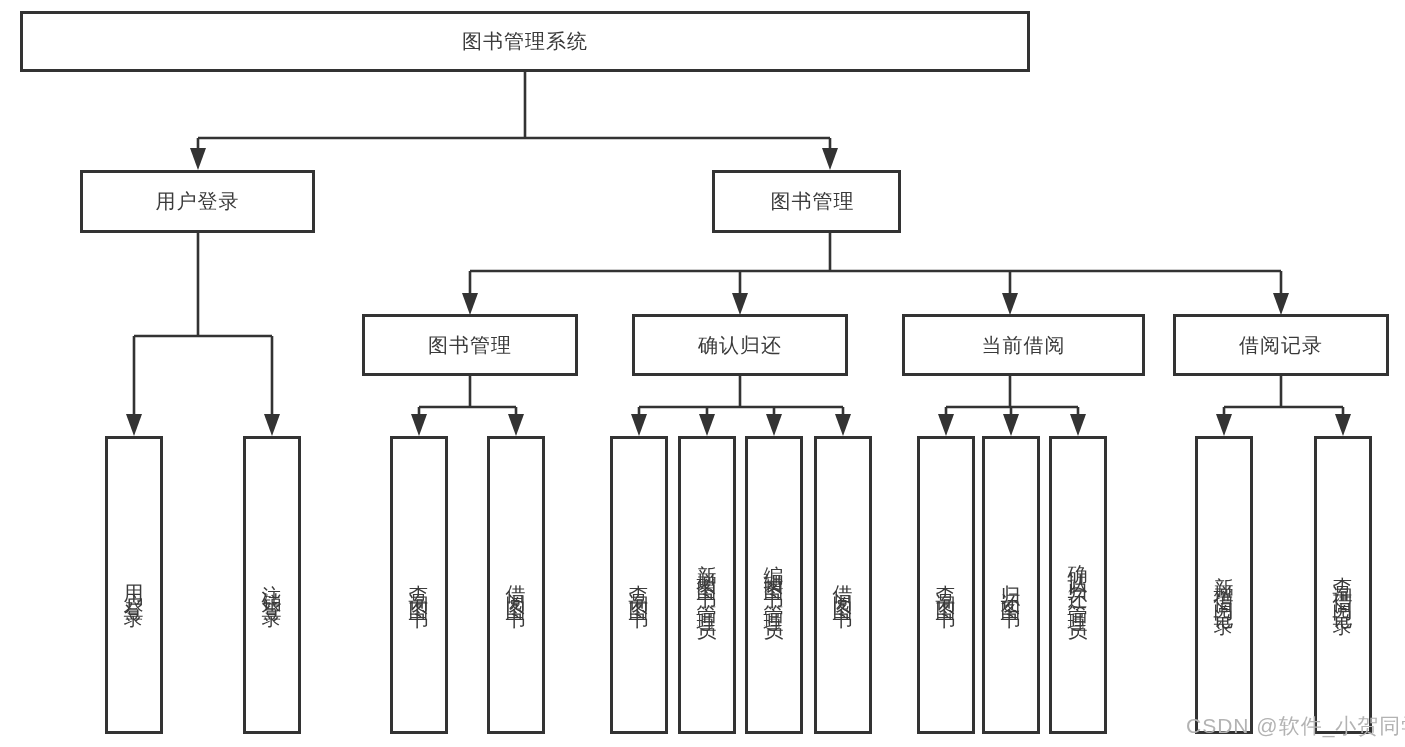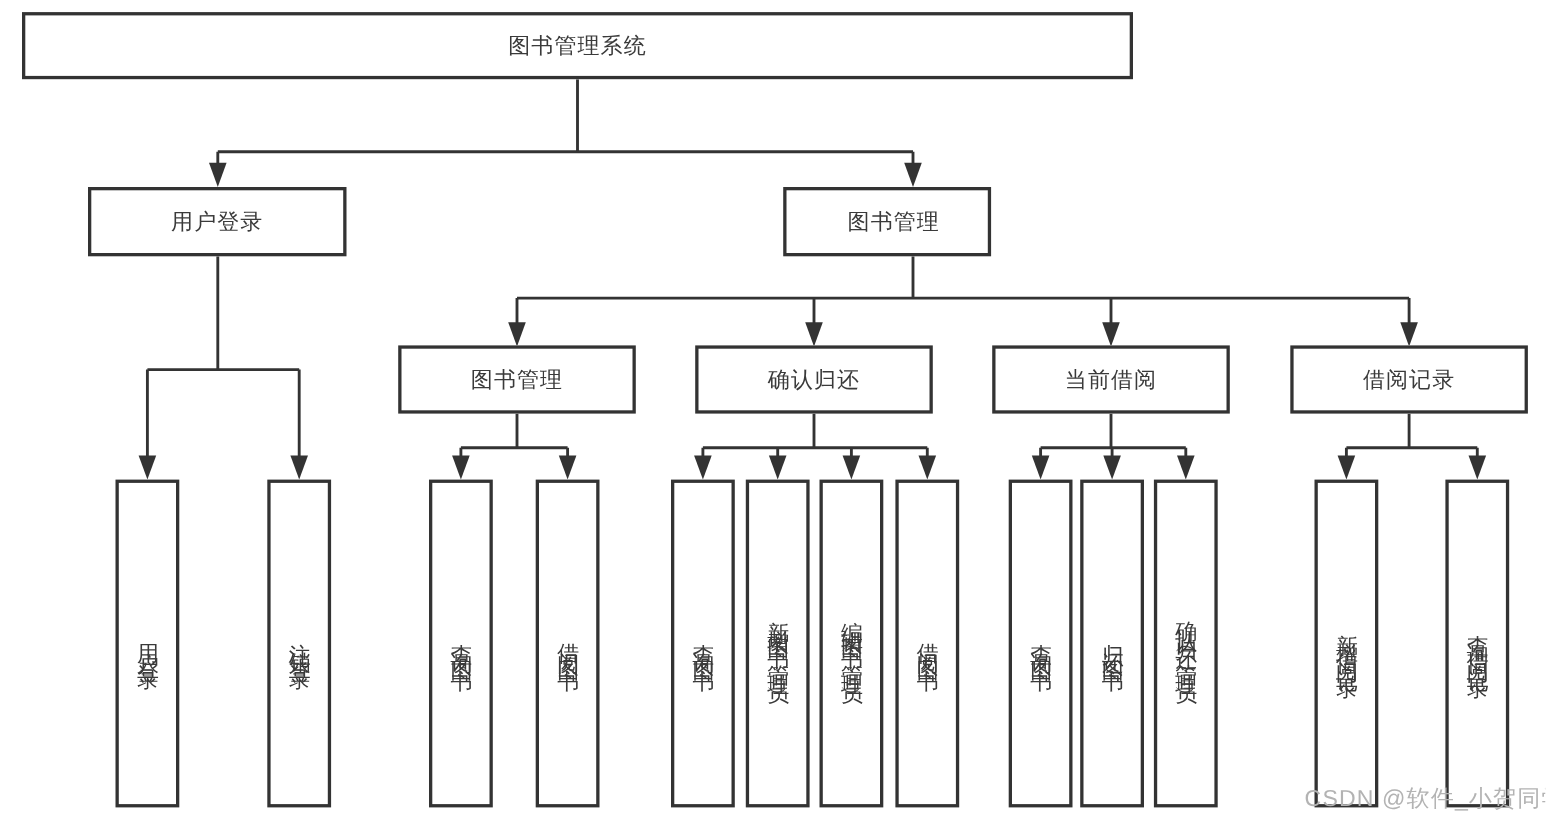--- a/index.html
+++ b/index.html
@@ -130,21 +130,21 @@
   <div class="hbox" style="left:712px; top:170px; width:189px; height:63px;padding-left:12px;">
     <span class="lbl">图书管理</span>
   </div>
 
   <div class="hbox" style="left:362px; top:314px; width:216px; height:62px;">
     <span class="lbl">图书管理</span>
   </div>
   <div class="hbox" style="left:632px; top:314px; width:216px; height:62px;">
     <span class="lbl">确认归还</span>
   </div>
-  <div class="hbox" style="left:902px; top:314px; width:216px; height:62px;">
+  <div class="hbox" style="left:902px; top:314px; width:243px; height:62px;">
     <span class="lbl">当前借阅</span>
   </div>
   <div class="hbox" style="left:1173px; top:314px; width:216px; height:62px;">
     <span class="lbl">借阅记录</span>
   </div>
 
   <div class="vbox" style="left:105px; top:436px;">
     <span class="vlbl">用户登录</span>
   </div>
   <div class="vbox" style="left:243px; top:436px;">

